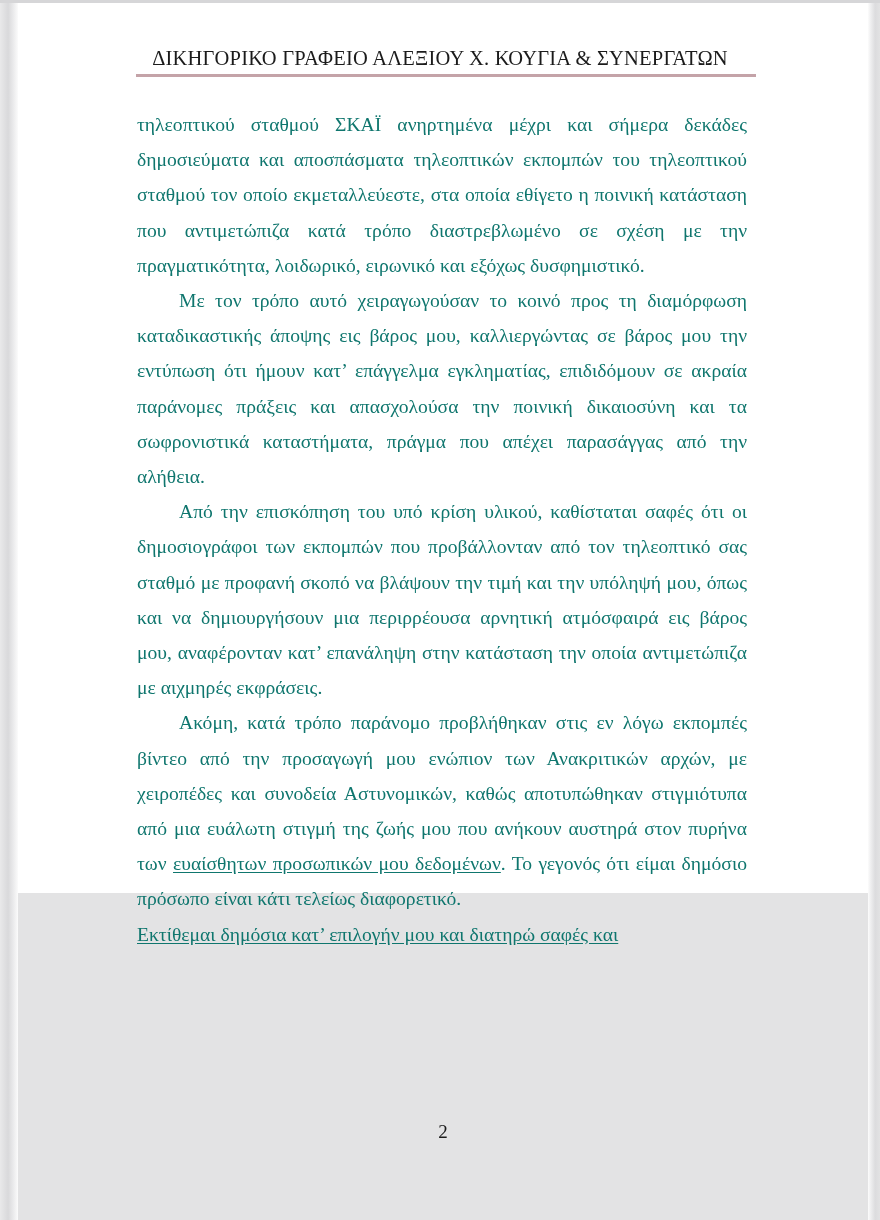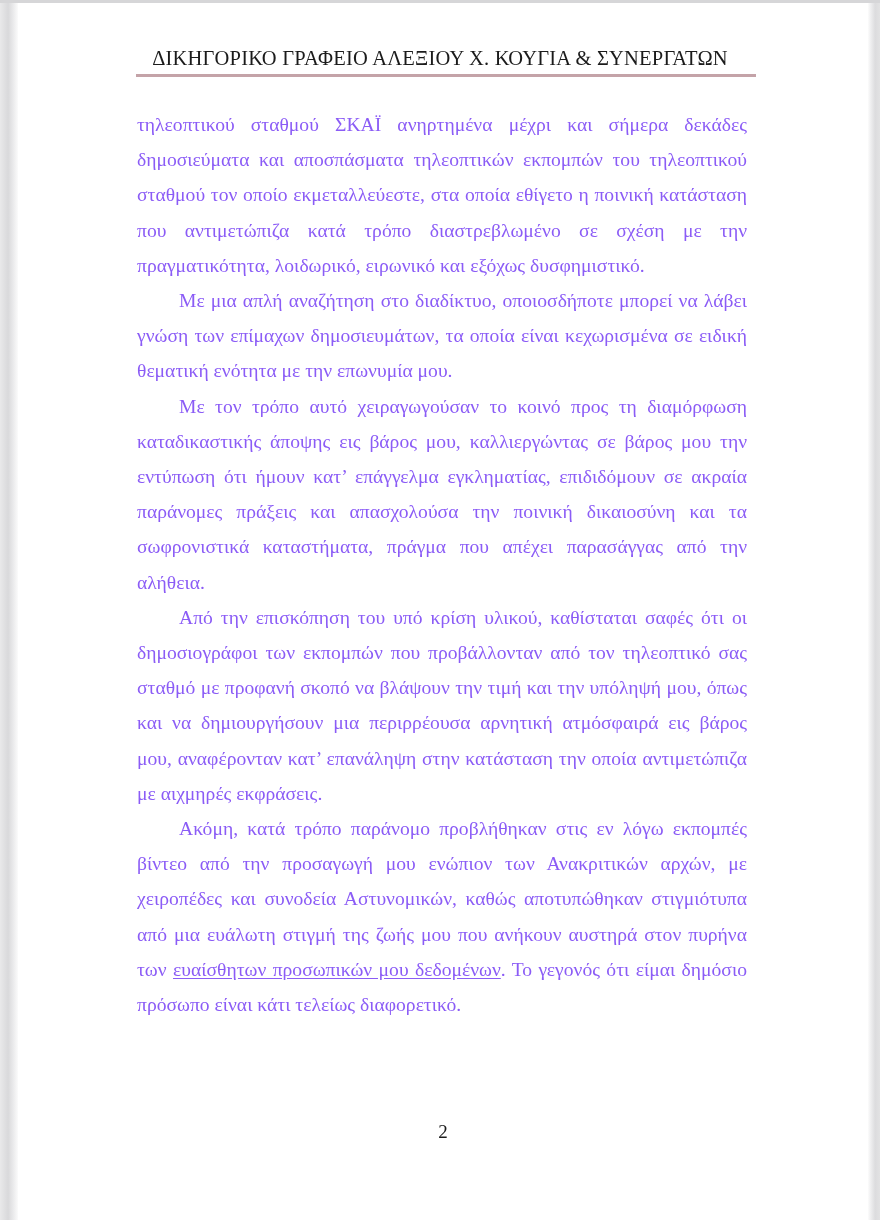--- a/index.html
+++ b/index.html
@@ -50,21 +50,21 @@
     height: 1217px;
     background: linear-gradient(to left, #e2e2e3 0%, #dcdcde 40%, #f0f0f1 80%, #fcfcfc 100%);
   }
 
   
   .page {
     position: absolute;
     top: 3px;
     left: 18px;
     width: 850px;
-    height: 1217px;
+    height: 890px;
     background: #ffffff;
     box-sizing: border-box;
   }
 
   
   .letterhead {
     position: absolute;
     left: 102px;     
     top: 44px;
     width: 640px;
@@ -85,21 +85,21 @@
     height: 3px;
     background: #c4a3a8;
   }
 
   
   .doc-body {
     position: absolute;
     left: 119px;    
     top: 104px;
     width: 610px;   
-    color: #8b5cf6;
+    color: #0f766e;
     font-size: 19.6px;
     line-height: 35.2px;
     text-align: justify;
     text-justify: inter-word;
   }
   .doc-body p {
     margin: 0;
     text-indent: 42px;
   }
   .doc-body p.no-indent {
@@ -142,27 +142,27 @@
 
     <div class="letterhead">
       <div class="letterhead-title">ΔΙΚΗΓΟΡΙΚΟ ΓΡΑΦΕΙΟ ΑΛΕΞΙΟΥ Χ. ΚΟΥΓΙΑ &amp; ΣΥΝΕΡΓΑΤΩΝ</div>
       <div class="letterhead-rule"></div>
     </div>
 
     <div class="doc-body">
 
       <p class="no-indent">τηλεοπτικού σταθμού ΣΚΑΪ ανηρτημένα μέχρι και σήμερα δεκάδες δημοσιεύματα και αποσπάσματα τηλεοπτικών εκπομπών του τηλεοπτικού σταθμού τον οποίο εκμεταλλεύεστε, στα οποία εθίγετο η ποινική κατάσταση που αντιμετώπιζα κατά τρόπο διαστρεβλωμένο σε σχέση με την πραγματικότητα, λοιδωρικό, ειρωνικό και εξόχως δυσφημιστικό.</p>
 
-      <p>Με μια απλή αναζήτηση στο διαδίκτυο, οποιοσδήποτε μπορεί να λάβει γνώση των επίμαχων δημοσιευμάτων, τα οποία είναι κεχωρισμένα σε ειδική θεματική ενότητα με την επωνυμία μου.</p>
 
       <p>Με τον τρόπο αυτό χειραγωγούσαν το κοινό προς τη διαμόρφωση καταδικαστικής άποψης εις βάρος μου, καλλιεργώντας σε βάρος μου την εντύπωση ότι ήμουν κατ’ επάγγελμα εγκληματίας, επιδιδόμουν σε ακραία παράνομες πράξεις και απασχολούσα την ποινική δικαιοσύνη και τα σωφρονιστικά καταστήματα, πράγμα που απέχει παρασάγγας από την αλήθεια.</p>
 
       <p>Από την επισκόπηση του υπό κρίση υλικού, καθίσταται σαφές ότι οι δημοσιογράφοι των εκπομπών που προβάλλονταν από τον τηλεοπτικό σας σταθμό με προφανή σκοπό να βλάψουν την τιμή και την υπόληψή μου, όπως και να δημιουργήσουν μια περιρρέουσα αρνητική ατμόσφαιρά εις βάρος μου, αναφέρονταν κατ’ επανάληψη στην κατάσταση την οποία αντιμετώπιζα με αιχμηρές εκφράσεις.</p>
 
       <p><span>Ακόμη, κατά τρόπο </span><span class="bold">παράνομο</span><span> προβλήθηκαν στις εν λόγω εκπομπές βίντεο από την προσαγωγή μου ενώπιον των Ανακριτικών αρχών, με χειροπέδες και συνοδεία Αστυνομικών, καθώς αποτυπώθηκαν στιγμιότυπα από μια ευάλωτη στιγμή της ζωής μου που ανήκουν αυστηρά στον πυρήνα των </span><span class="underline">ευαίσθητων προσωπικών μου δεδομένων</span><span>. Το γεγονός ότι είμαι δημόσιο πρόσωπο είναι κάτι τελείως διαφορετικό.</span></p>
 
+      <p class="fragment"><span class="underline">Εκτίθεμαι δημόσια κατ’ επιλογήν μου και διατηρώ σαφές και</span></p>
 
     </div>
 
     <div class="folio">2</div>
 
   </div>
 </div>
 
 </body></html>

